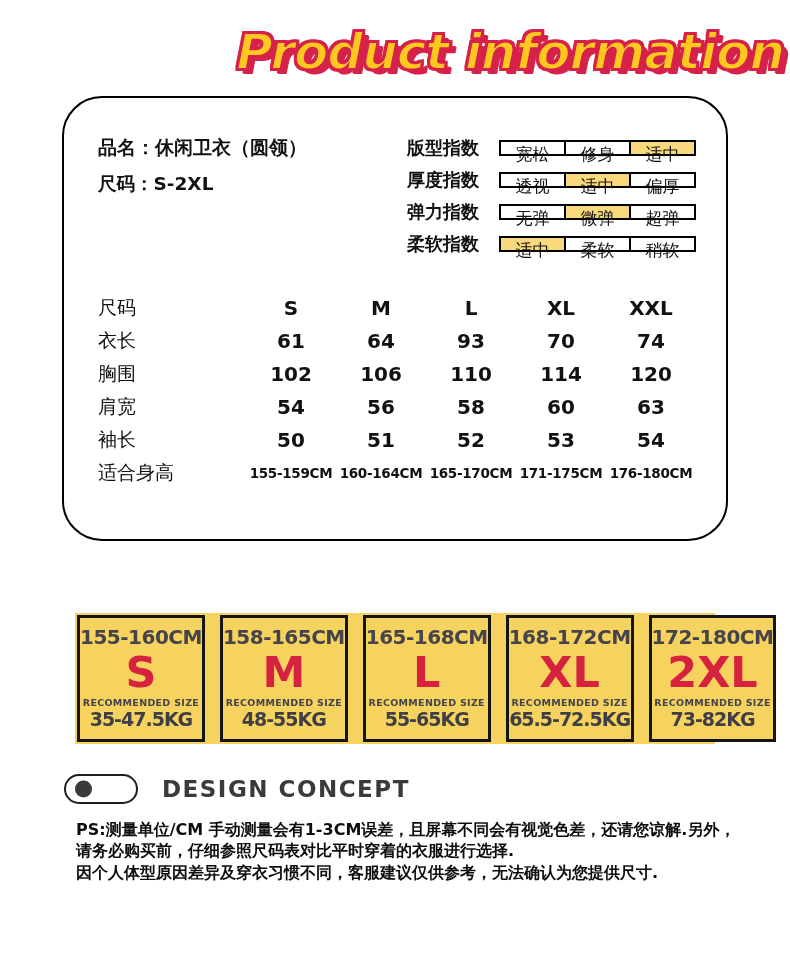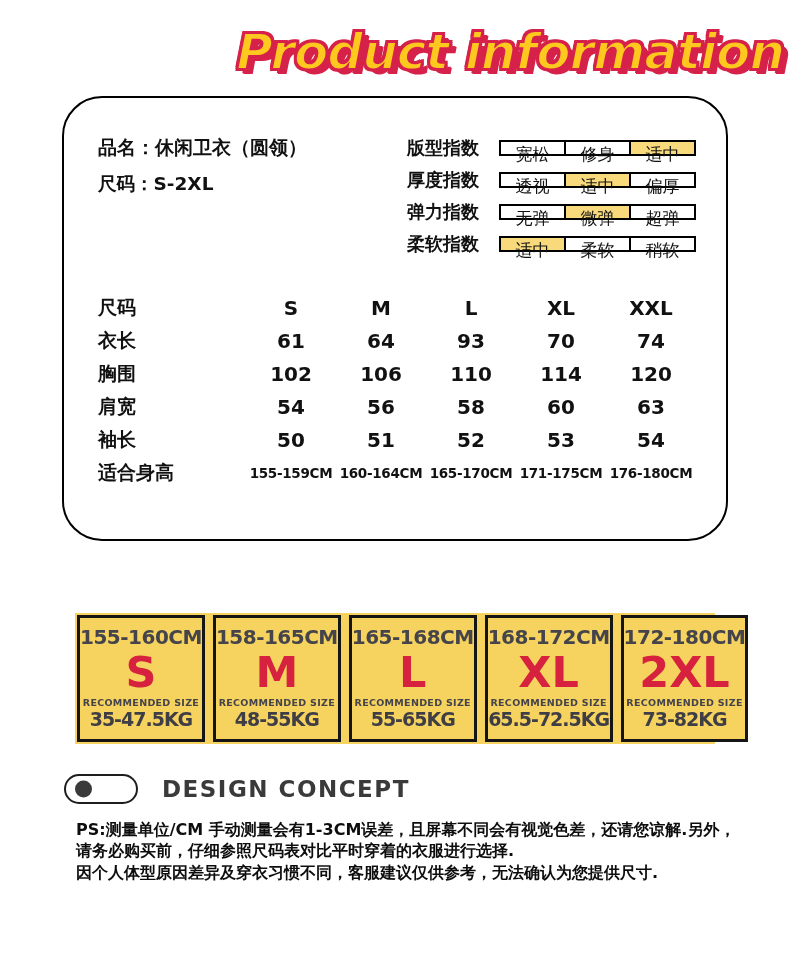--- a/index.html
+++ b/index.html
@@ -36,27 +36,27 @@
   .idx-cells { display:flex; margin-left:4px; }
   .idx-cell {
     width:67px; height:16px; line-height:24px; text-align:center;
     border:2px solid #000; background:#fff; font-size:17px; font-weight:500;
   }
   .idx-cell + .idx-cell { margin-left:-2px; }
   .idx-cell.hl { background:#F8DA7C; }
   
   .size-table { margin-top:28px; }
   .st-row { display:grid; grid-template-columns:148px repeat(5,1fr); align-items:center; height:33px; }
-  .st-label { font-size:19px; font-weight:700; text-align:left; }
+  .st-label { font-size:19px; font-weight:400; text-align:left; }
   .st-cell { font-size:20px; font-weight:700; text-align:center; }
   .st-header .st-cell { font-size:20px; }
   .st-small .st-cell { font-size:13.5px; letter-spacing:-0.3px; }
   
   .size-cards {
-    width:640px; margin:72px auto 0; display:flex; gap:8px;
+    width:640px; margin:72px auto 0; display:flex; gap:15px;
     background:#F6D25F; padding:2px;
   }
   .card {
     flex:1; background:#F6D25F; border:3px solid #151515;
     text-align:center; padding:7px 0 9px;
   }
   .card-cm { font-size:20px; font-weight:700; color:#45444B; letter-spacing:-0.5px; white-space:nowrap; }
   .card-letter { font-size:43px; line-height:1.1; font-weight:800; color:#D6213F; }
   .card-note { font-size:9.5px; font-weight:700; color:#45444B; letter-spacing:0.3px; margin-top:1px; white-space:nowrap; }
   .card-kg { font-size:19px; font-weight:800; color:#3F3E45; letter-spacing:-1px; white-space:nowrap; }

